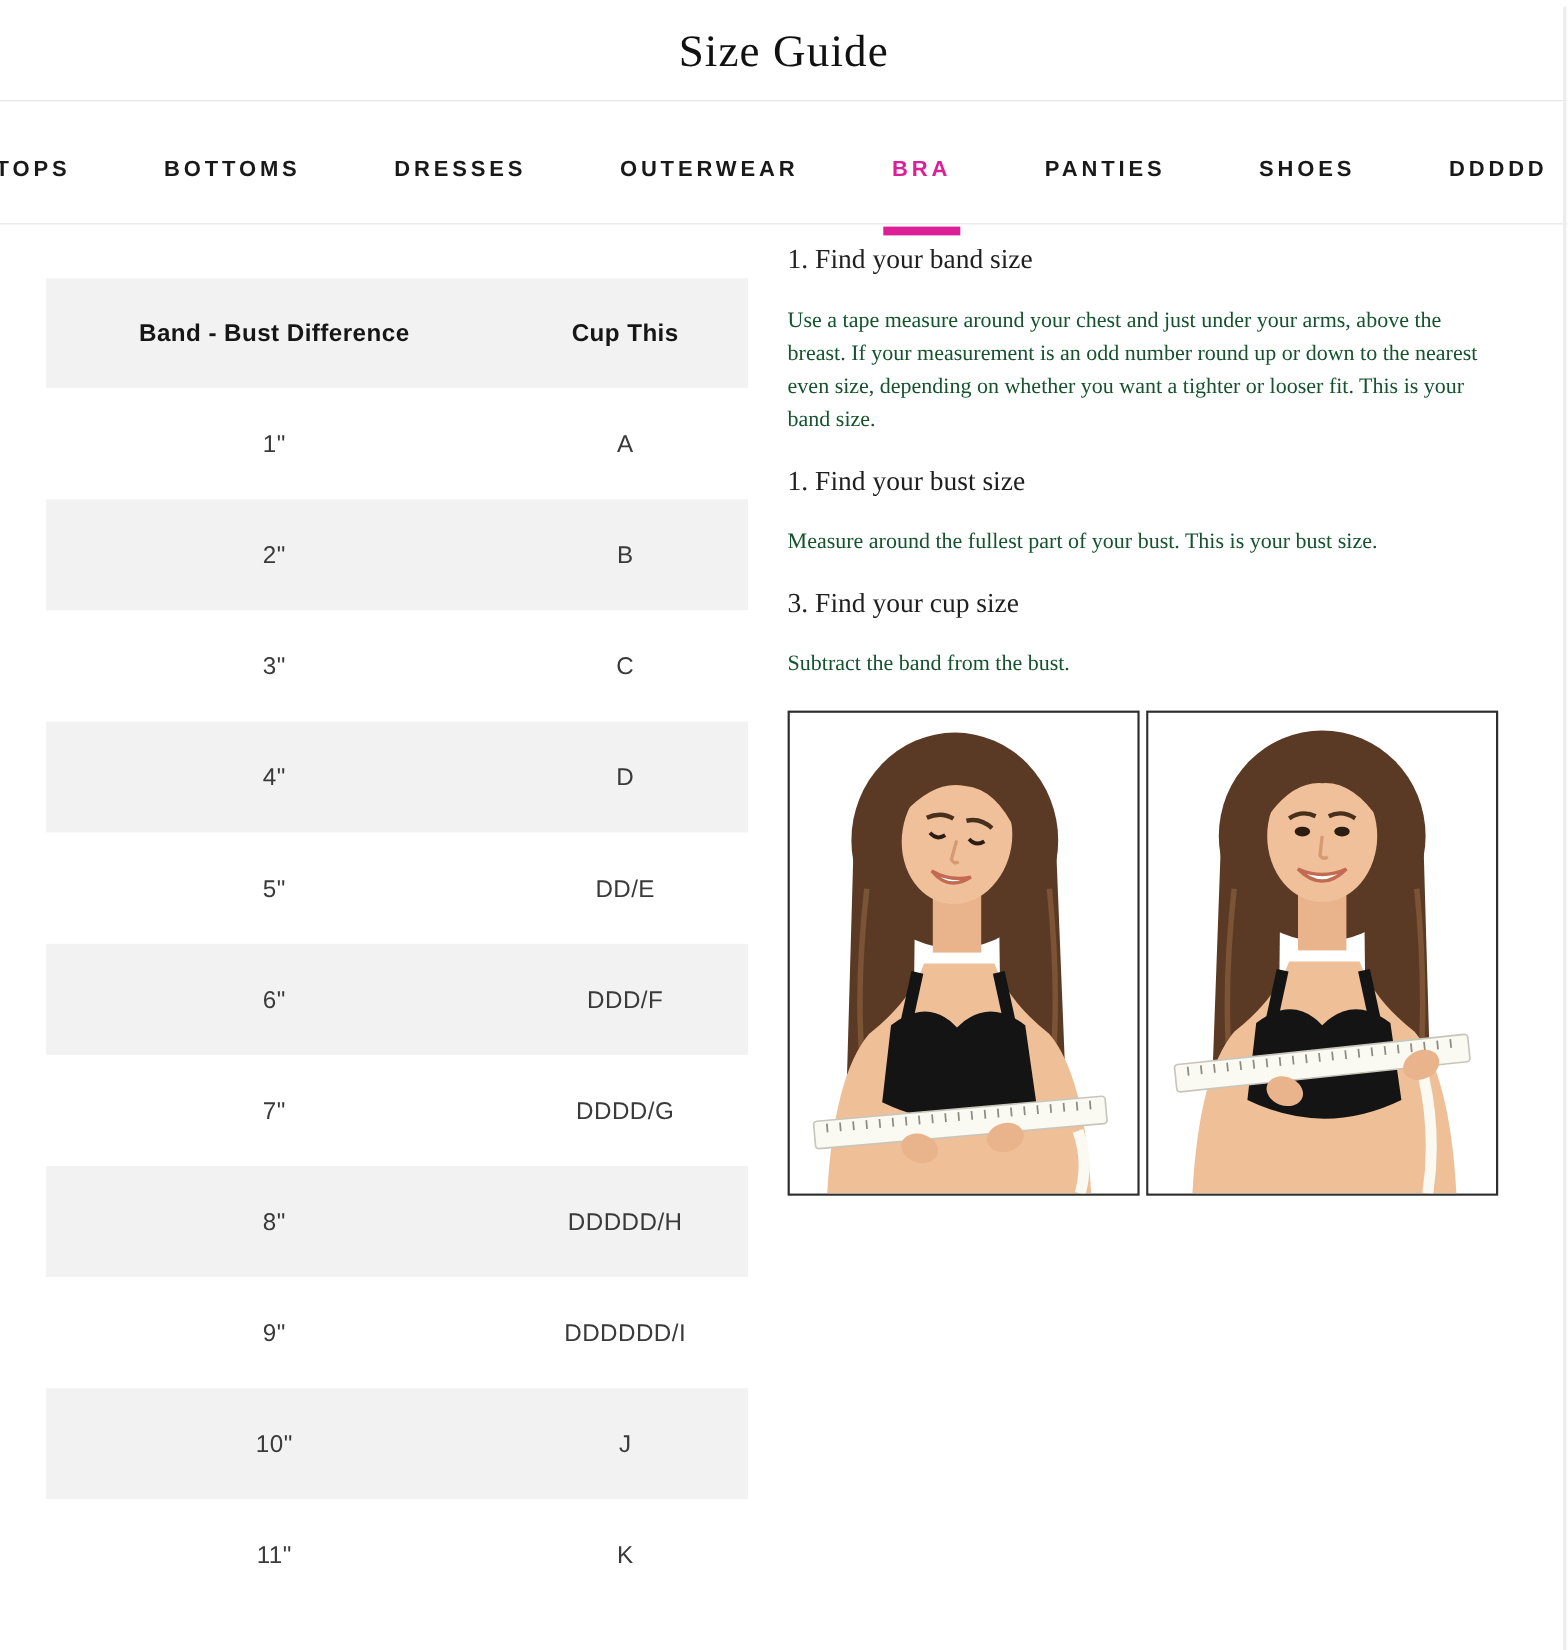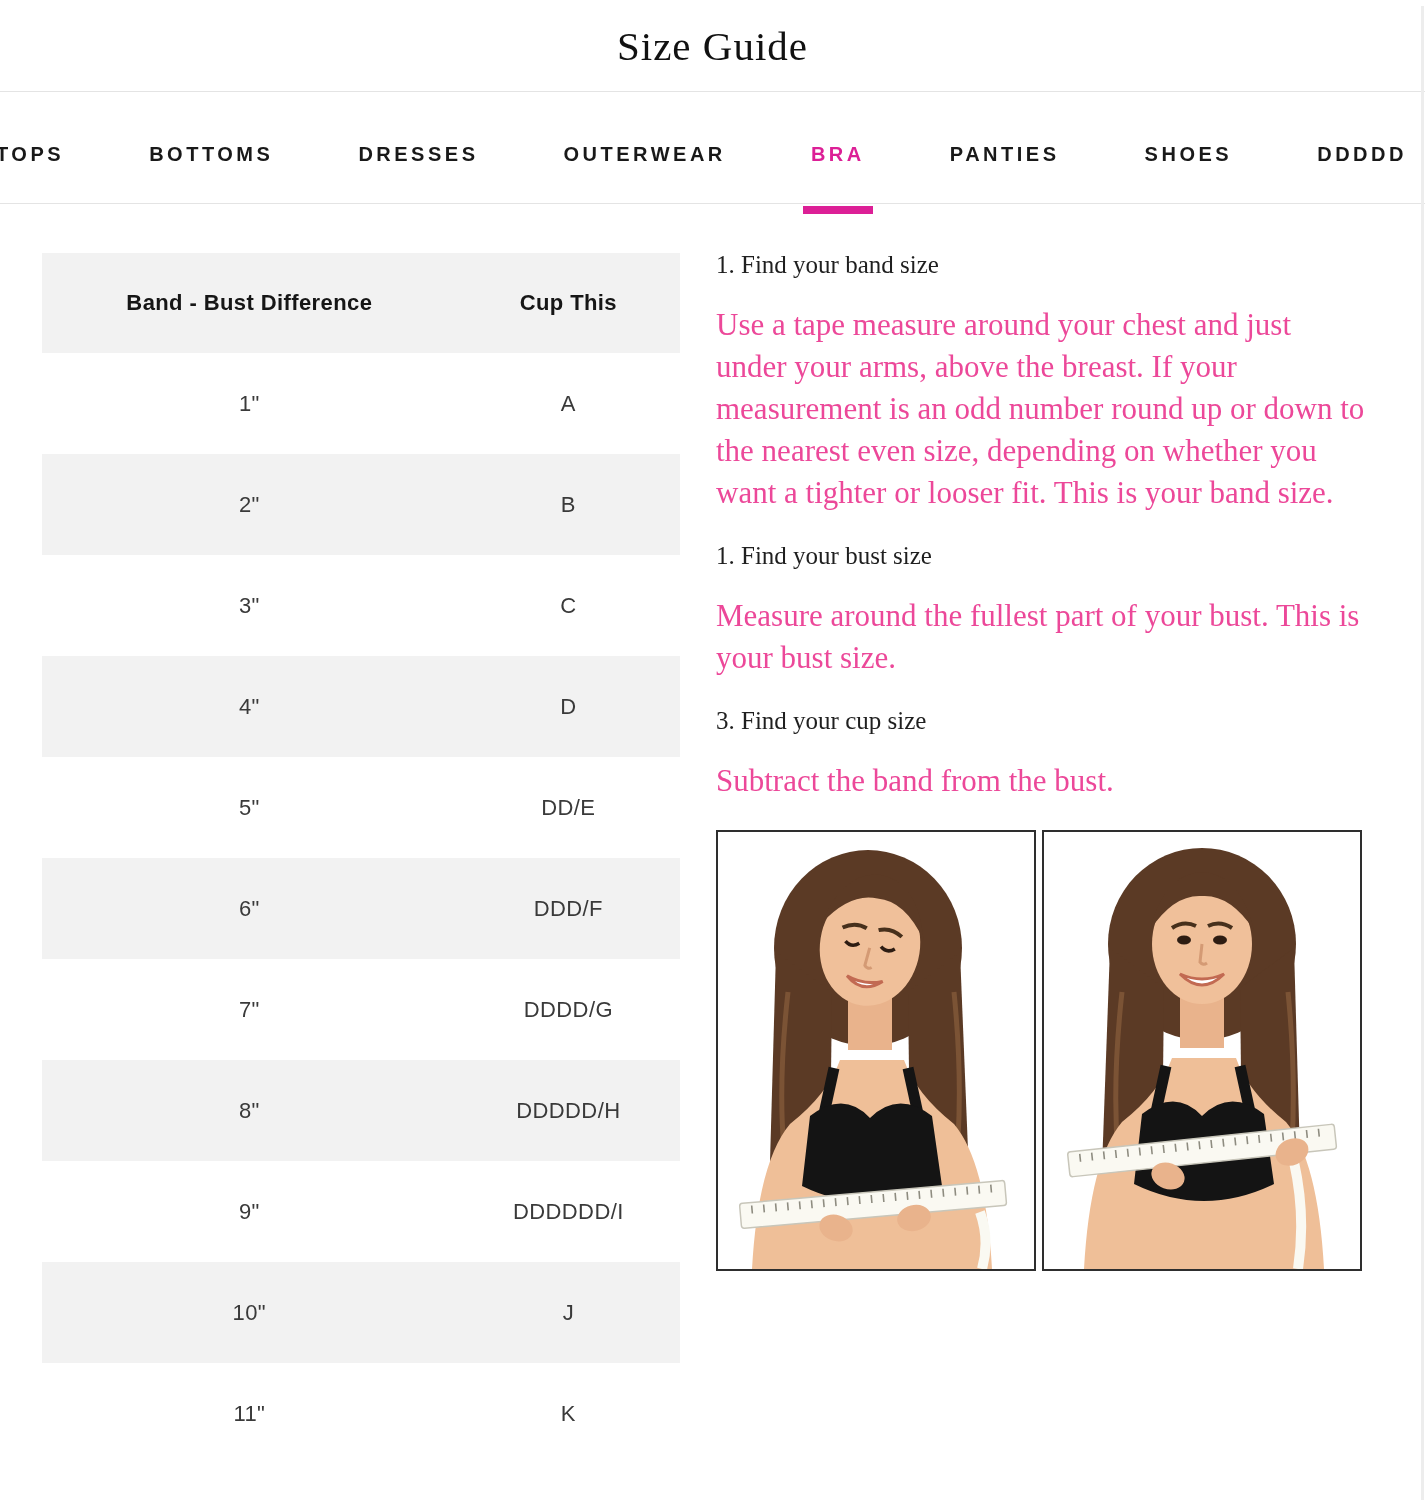--- a/index.html
+++ b/index.html
@@ -54,28 +54,28 @@
   .size-table{width:638px;margin:49px 0 0 42px;}
   .thead,.trow{display:flex;align-items:center;text-align:center;}
   .thead{height:100px;background:var(--row-alt);}
   .trow{height:101px;background:#fff;}
   .trow:nth-child(even){background:var(--row-alt);}
   .cell{width:35%;}
   .cell.c1{width:65%;}
   .thead .cell{font-size:22px;font-weight:700;color:#161616;letter-spacing:.4px;}
   .trow .cell{font-size:22px;font-weight:400;color:var(--ink-soft);letter-spacing:.4px;}
   
-  .right-col{width:650px;margin:47px 0 0 36px;}
+  .right-col{width:650px;margin:19px 0 0 36px;}
   .step-heading{
     margin:0 0 25px;font-family:"Liberation Serif",serif;font-weight:400;
     font-size:25px;color:#1f1f1f;
   }
   .step-body{
     margin:0 0 28px;font-family:"Liberation Serif",serif;
-    font-size:31px;line-height:42px;color:#ec4899;
+    font-size:20px;line-height:30px;color:#14532d;
   }
   
   .photo-row{display:flex;gap:6px;margin-top:20px;}
   .photo-panel{
     width:320px;height:441px;border:2px solid #2e2e2e;background:#fff;
     overflow:hidden;flex:0 0 auto;
   }
   .photo-panel svg{display:block;width:100%;height:100%;}
 </style>
 </head>

